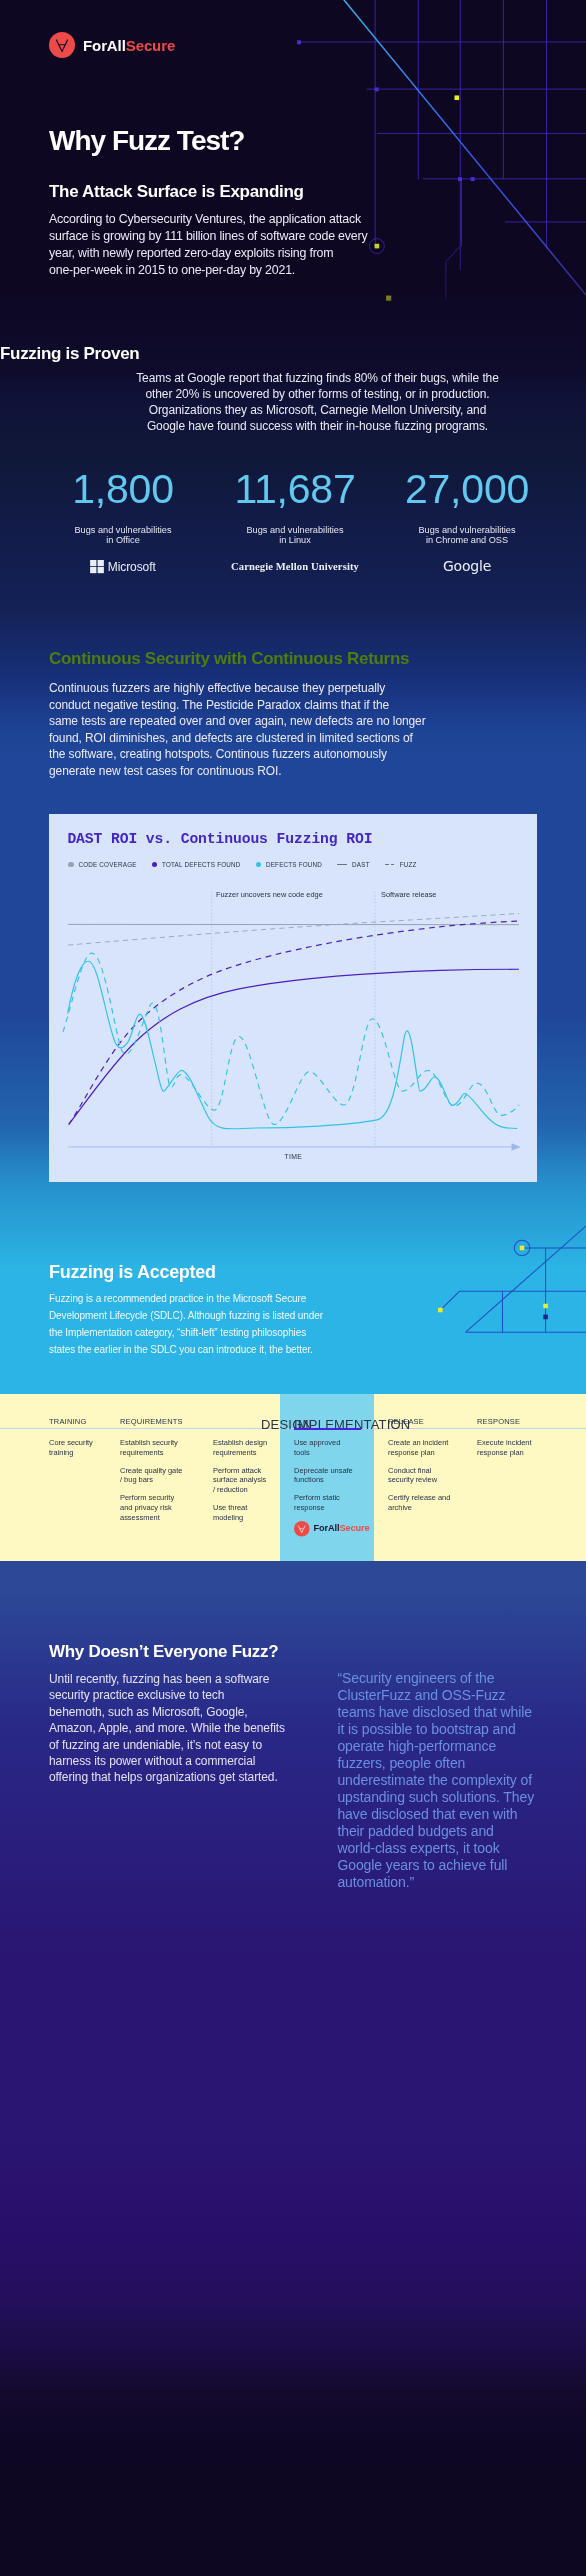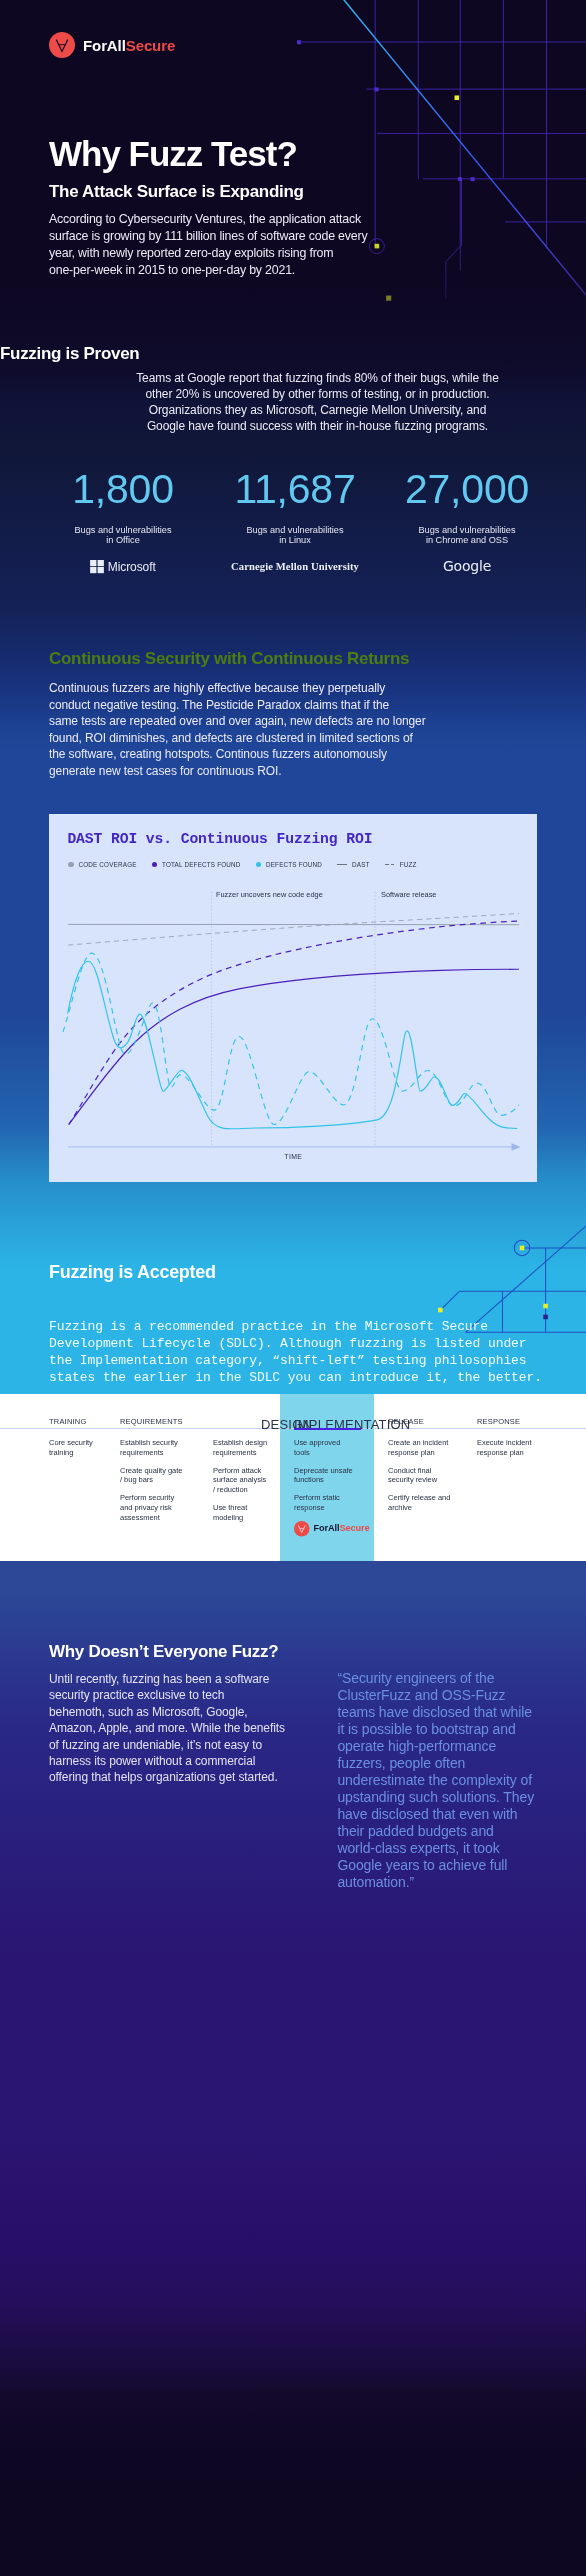--- a/index.html
+++ b/index.html
@@ -81,21 +81,21 @@
     <svg width="26" height="26" viewBox="0 0 45 45">
       <circle cx="22.5" cy="22.5" r="22.5" fill="#ee4a47"></circle>
       <path d="M12.6 13.2 L22.5 33.6 L32.4 13.2" stroke="#130a2c" stroke-width="2" fill="none" stroke-linecap="butt"></path>
       <path d="M16.8 22.0 L28.2 22.0" stroke="#130a2c" stroke-width="1.7" fill="none"></path>
     </svg>
     <span style="margin-left:8px;font-size:15px;font-weight:700;letter-spacing:-0.1px;line-height:1;">
       <span style="color:#fff;">ForAll</span><span style="color:#ee4a47;">Secure</span>
     </span>
   </div>
 
-  <div class="abs" style="left:49px;top:127px;z-index:3;font-size:35px;font-weight:700;letter-spacing:-1px;color:#ffffff;line-height:1;margin-top:9px;">Why Fuzz Test?</div>
+  <div class="abs" style="left:49px;top:127px;z-index:3;font-size:28px;font-weight:700;letter-spacing:-1px;color:#ffffff;line-height:1;">Why Fuzz Test?</div>
   <div class="abs" style="left:49px;top:183px;z-index:3;font-size:17px;font-weight:700;letter-spacing:-0.3px;color:#ffffff;line-height:1;">The Attack Surface is Expanding</div>
   <div class="abs" style="left:49px;top:211px;z-index:3;font-size:12.4px;line-height:17px;color:#eceaf5;letter-spacing:-0.2px;">
       <div>According to Cybersecurity Ventures, the application attack</div>
       <div>surface is growing by 111 billion lines of software code every</div>
       <div>year, with newly reported zero-day exploits rising from</div>
       <div>one-per-week in 2015 to one-per-day by 2021.</div>
     </div>
 
   <div class="abs" style="left:0;top:345px;width:587px;z-index:3;text-align:left;font-size:17px;font-weight:700;letter-spacing:-0.3px;color:#fff;line-height:1;">Fuzzing is Proven</div>
   <div class="abs" style="left:0;top:370px;width:587px;z-index:3;text-align:center;font-size:12px;line-height:16px;letter-spacing:-0.1px;color:#eceaf5;padding-left:24px;">
@@ -234,28 +234,28 @@
     <circle cx="167" cy="69" r="13.5" fill="none" stroke="#1f4fc4" stroke-width="1.8"></circle>
     <g fill="#e8ef28">
       <rect x="163" y="65" width="8" height="8"></rect>
       <rect x="21" y="173" width="8" height="8"></rect>
       <rect x="204" y="166" width="8" height="8"></rect>
     </g>
     <rect x="204" y="185" width="8" height="8" fill="#2a1f8e"></rect>
   </svg>
 
   <div class="abs" style="left:49px;top:1263px;z-index:3;font-size:18px;font-weight:700;letter-spacing:-0.3px;color:#fff;line-height:1;">Fuzzing is Accepted</div>
-  <div class="abs" style="left:49px;top:1318px;z-index:3;font-size:13px;line-height:17px;letter-spacing:-0.1px;color:#f2fbff;font-family:Liberation Mono, monospace;">
+  <div class="abs" style="left:49px;top:1290px;z-index:3;font-size:10px;line-height:17px;letter-spacing:-0.1px;color:#f2fbff;">
       <div>Fuzzing is a recommended practice in the Microsoft Secure</div>
       <div>Development Lifecycle (SDLC). Although fuzzing is listed under</div>
       <div>the Implementation category, “shift-left” testing philosophies</div>
       <div>states the earlier in the SDLC you can introduce it, the better.</div>
     </div>
 
-  <div class="abs" style="left:0;top:1394px;width:587px;height:167px;background:#ffffff;z-index:3;">
+  <div class="abs" style="left:0;top:1394px;width:587px;height:167px;background:#fef9c3;z-index:3;">
     <div style="position:absolute;left:280px;top:0;width:94px;height:167px;background:#7fd6ec;"></div>
     <div style="position:absolute;left:0;top:34px;width:587px;height:0.6px;background:#c2d3f2;"></div>
 
     <div style="position:absolute;left:49px;top:24px;font-size:7.5px;letter-spacing:0.2px;color:#2b3245;line-height:1;">TRAINING</div>
     <div style="position:absolute;left:120px;top:24px;font-size:7.5px;letter-spacing:0.2px;color:#2b3245;line-height:1;">REQUIREMENTS</div>
     <div style="position:absolute;left:213px;top:24px;font-size:13px;letter-spacing:0.2px;color:#2b3245;line-height:1;padding-left:48px;">DESIGN</div>
     <div style="position:absolute;left:294px;top:24px;font-size:13px;letter-spacing:0.2px;color:#2b3245;line-height:1;">IMPLEMENTATION</div>
     <div style="position:absolute;left:294px;top:34px;width:67px;height:1.7px;background:#4b1fe0;"></div>
     <div style="position:absolute;left:388px;top:24px;font-size:7.5px;letter-spacing:0.2px;color:#2b3245;line-height:1;">RELEASE</div>
     <div style="position:absolute;left:477px;top:24px;font-size:7.5px;letter-spacing:0.2px;color:#2b3245;line-height:1;">RESPONSE</div>

